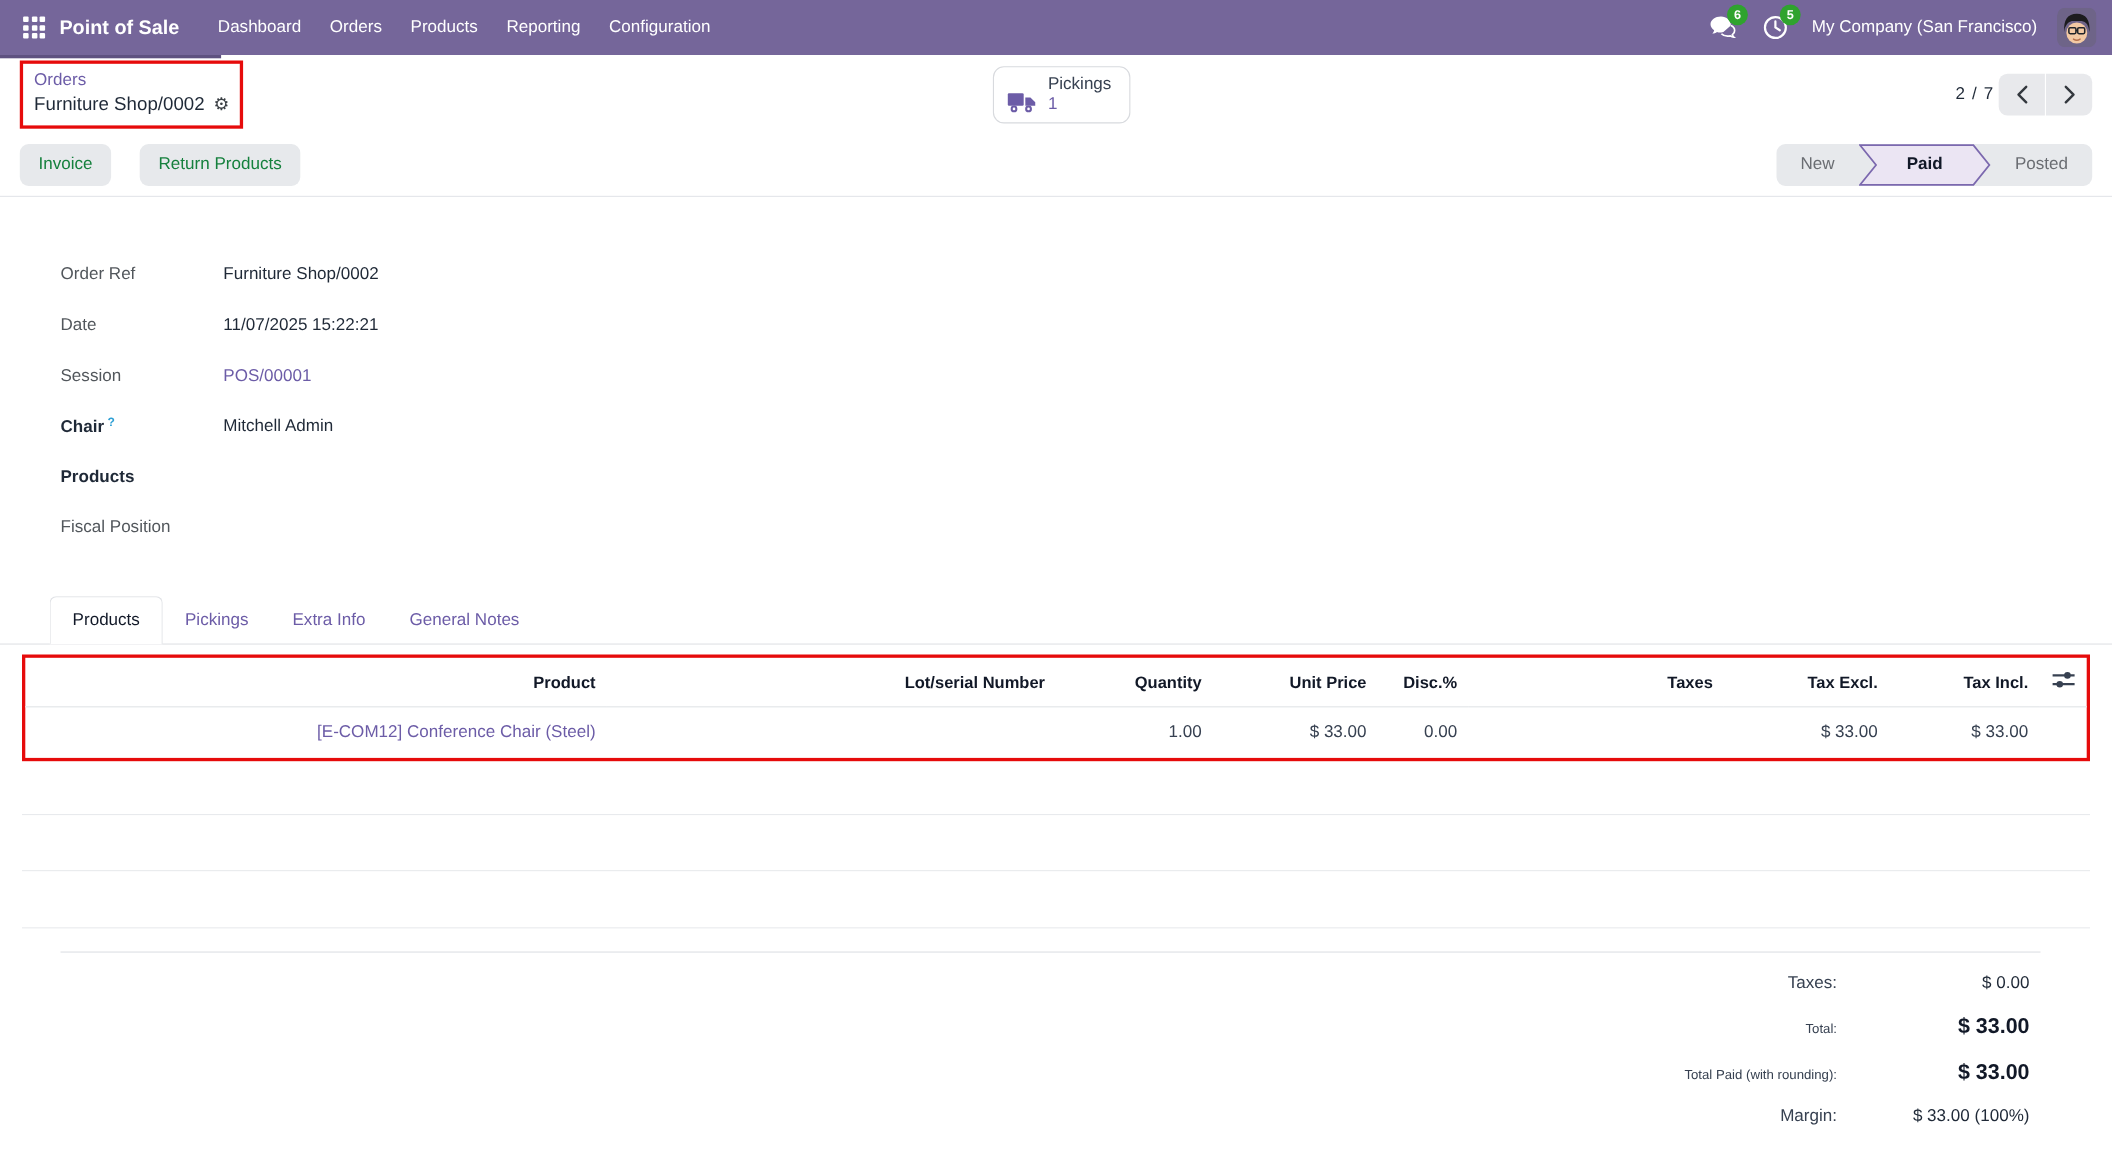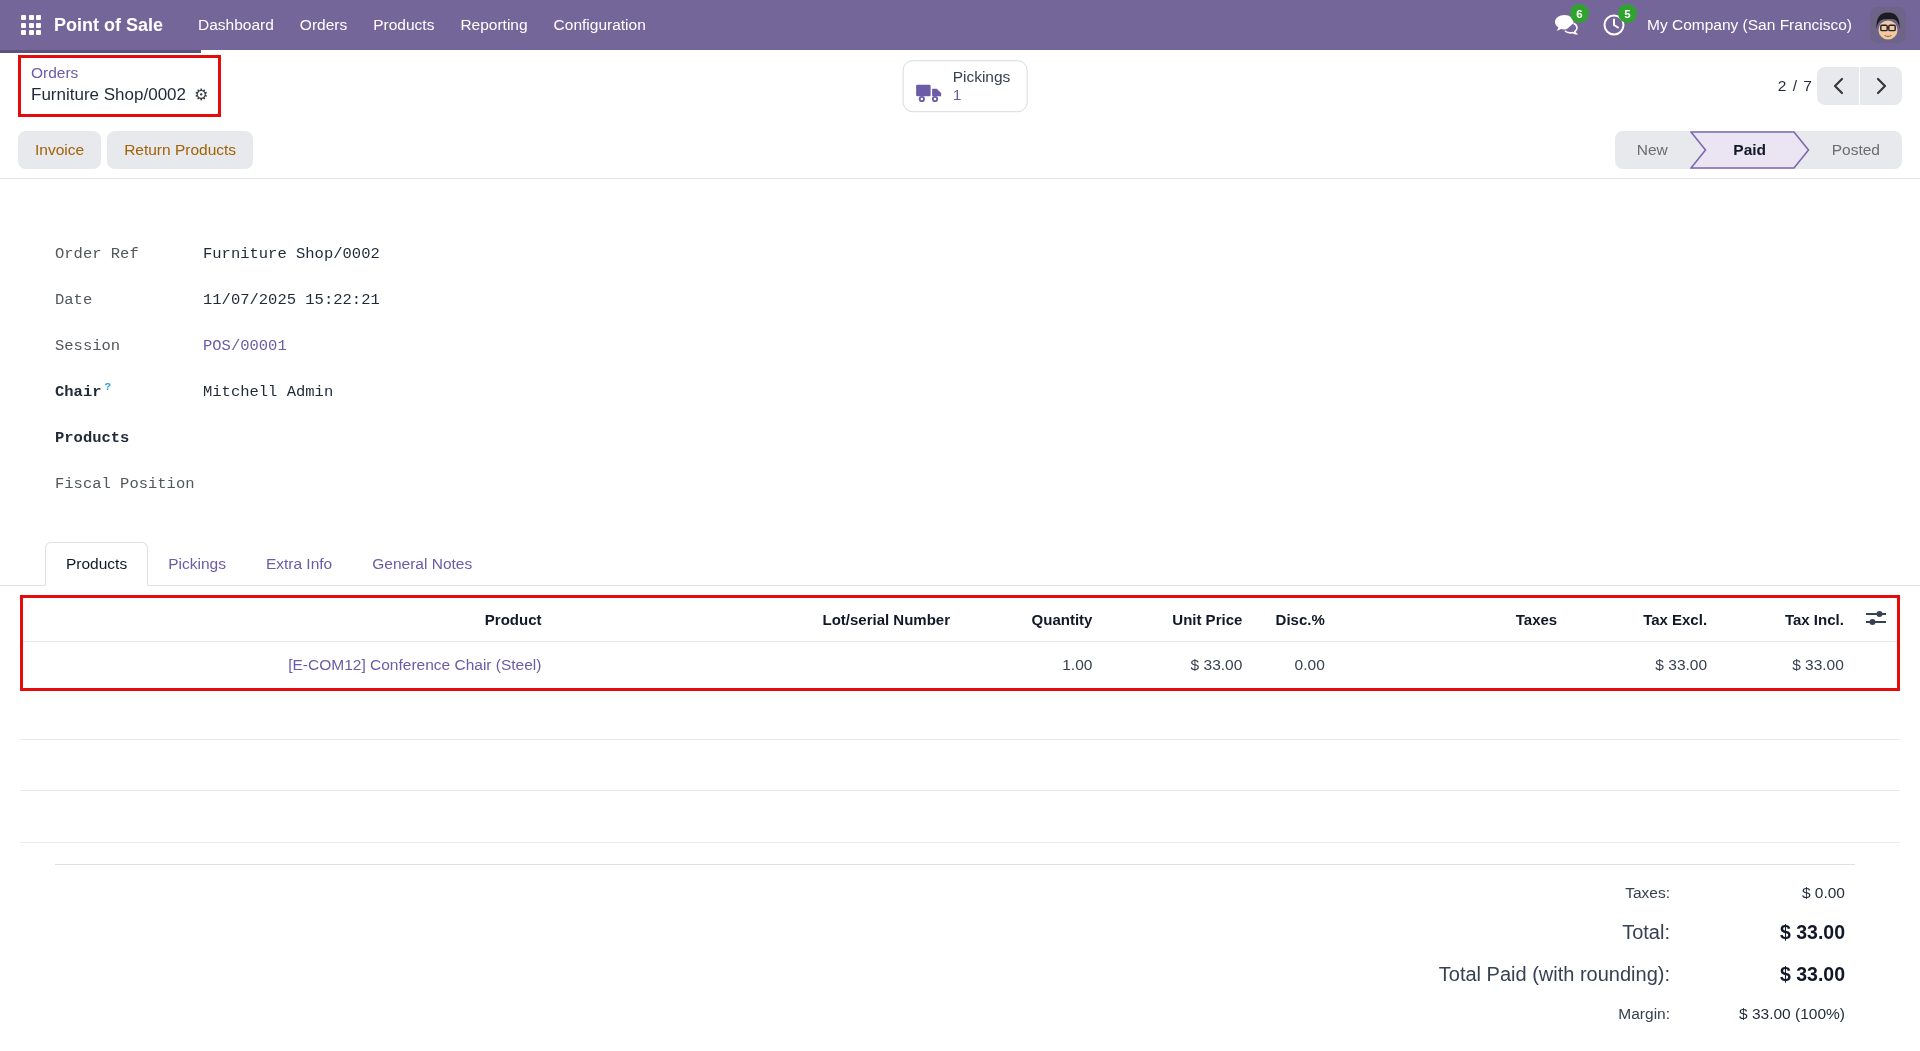--- a/index.html
+++ b/index.html
@@ -37,32 +37,32 @@
   .stat-count { color:#6c5ca7; }
   .cp-right { margin-left:auto; display:flex; align-items:center; gap:4px; }
   .pager-value { color:#1f2937; cursor:pointer; letter-spacing:1px; }
   .pager-btns { display:flex; gap:1px; }
   .pager-btn { width:42px; height:38px; background:#e8e9ec; display:flex; align-items:center; justify-content:center; cursor:pointer; }
   .pager-btn.prev { border-radius:8px 0 0 8px; }
   .pager-btn.next { border-radius:0 8px 8px 0; }
 
   
   .action-row { height:56px; display:flex; align-items:center; padding:0 18px; }
-  .btn-secondary { background:#e7e9ec; color:#a16207; border:none; border-radius:8px; padding:10px 17px;
-    font-size:15.5px; font-family:inherit; margin-right:6px; cursor:pointer; }
+  .btn-secondary { background:#e7e9ec; color:#15803d; border:none; border-radius:8px; padding:10px 17px;
+    font-size:15.5px; font-family:inherit; margin-right:26px; cursor:pointer; }
   .statusbar { margin-left:auto; background:#e7e9ec; border-radius:8px; height:38px; display:flex; align-items:stretch; }
   .status-state { display:flex; align-items:center; padding:0 22px; color:#6a6d72; cursor:pointer; }
   .status-arrow { position:relative; width:120px; display:flex; align-items:center; justify-content:center; cursor:pointer; }
   .status-arrow svg { position:absolute; inset:0; }
   .status-arrow .st-label { position:relative; font-weight:700; color:#111827; }
 
   
   .sheet { border-top:1px solid #e3e5e9; height:873px; }
   .fields { padding:58px 0 0 55px; }
-  .field-row { display:flex; align-items:flex-end; height:26px; margin-bottom:20px;font-family:Liberation Mono, monospace; }
+  .field-row { display:flex; align-items:center; height:26px; margin-bottom:20px; }
   .field-label { width:148px; color:#52575c; flex:0 0 auto; }
   .field-label.strong { color:#1f2937; font-weight:600; }
   .help-sup { color:#2e9fd4; font-size:11px; font-weight:700; vertical-align:super; margin-left:3px; }
   .field-value { color:#1f2937; }
   .field-value.link { color:#6c5ca7; cursor:pointer; }
 
   
   .tabs { display:flex; align-items:flex-end; padding-left:45px; border-bottom:1px solid #dfe1e5; margin-top:46px; height:47px; }
   .tab { padding:12px 20px; color:#6c5ca7; cursor:pointer; white-space:nowrap; }
   .tab.active { background:#fff; color:#111827; border:1px solid #dfe1e5; border-bottom:1px solid #fff;
@@ -81,21 +81,21 @@
 
   .empty-rows { margin:0 20px; }
   .empty-row { border-bottom:1px solid #e8eaed; }
 
   
   .totals-sep { margin:21px 65px 0 55px; border-top:1px solid #dde0e4; }
   .totals { padding-right:75px; }
   .tot-row { display:flex; justify-content:flex-end; align-items:baseline; margin-top:19px;padding-left:20px; }
   .tot-label { color:#374151; text-align:right; }
   .tot-val { width:175px; text-align:right; color:#1f2937; }
-  .tot-row.big .tot-label { font-size:20px; }
+  .tot-row.big .tot-label { font-size:12px; }
   .tot-row.big .tot-val { font-size:19.5px; font-weight:700; color:#111827; }
 </style>
 </head>
 <body>
 
 <div class="navbar">
   <div class="apps-btn">
     <div class="apps-grid">
       <span></span>
         <span></span>

